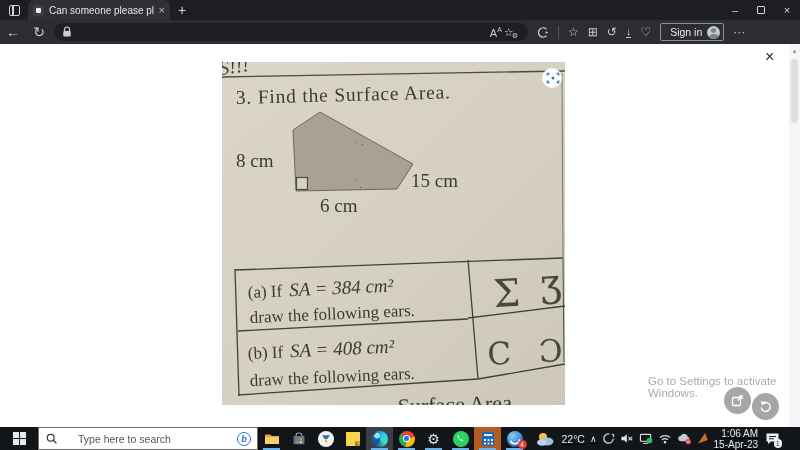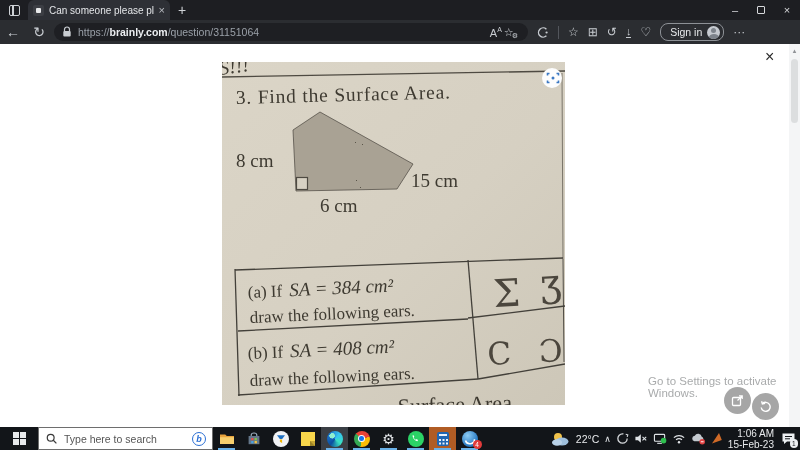--- a/index.html
+++ b/index.html
@@ -29,21 +29,21 @@
   .url{font-size:10.5px;white-space:nowrap;overflow:hidden;}
   .url .dim{color:#9aa0a8;} .url .dom{color:#eceef1;font-weight:bold;}
   .ab-right{margin-left:auto;display:flex;align-items:center;gap:2px;}
   .textsize{color:#c9cdd2;font-size:11px;} .textsize sup{font-size:7px;}
   .fav-star{color:#c9cdd2;font-size:11px;position:relative;}
   .fav-star .mini-gear{font-size:7px;position:relative;top:2px;left:-2px;}
   .tb-right{display:flex;align-items:center;gap:9px;margin-left:8px;margin-right:8px;}
   .tb-ic{color:#c9cdd2;font-size:12px;line-height:1;}
   .tb-divider{width:1px;height:13px;background:#53565c;}
   .dl-ic{border-bottom:1.4px solid #c9cdd2;padding-bottom:0px;font-size:11px;color:#c9cdd2;line-height:1;}
-  .signin{display:flex;align-items:center;gap:5px;border:1px solid #8d9196;border-radius:8px;height:18px;padding:0 3px 0 9px;color:#e8eaec;font-size:10.5px;}
+  .signin{display:flex;align-items:center;gap:5px;border:1px solid #8d9196;border-radius:2px;height:18px;padding:0 3px 0 9px;color:#e8eaec;font-size:10.5px;}
   .avatar{width:13px;height:13px;border-radius:50%;background:#c6cad0;position:relative;overflow:hidden;}
   .avatar::before{content:"";position:absolute;left:4px;top:2.5px;width:5px;height:5px;border-radius:50%;background:#7d838b;}
   .avatar::after{content:"";position:absolute;left:1.5px;top:8px;width:10px;height:6px;border-radius:50%;background:#7d838b;}
 
   
   .content{position:absolute;left:0;top:44px;width:800px;height:383px;background:#ffffff;}
   .page-close{position:absolute;left:765px;top:5px;font-size:16px;color:#2a2a2a;line-height:1;}
   .scrollbar{position:absolute;left:789px;top:0;width:11px;height:383px;background:#f4f5f6;}
   .sb-arrow{color:#8f9296;font-size:7px;text-align:center;padding-top:3px;}
   .sb-thumb{position:absolute;left:2px;top:15px;width:7px;height:64px;background:#dcdedf;border-radius:4px;}
@@ -56,21 +56,21 @@
   .activate .t1{font-size:16.5px;font-weight:400;letter-spacing:.2px;}
   .activate .t2{font-size:11.5px;color:#a9abac;margin-top:3px;}
   .img-btn{position:absolute;width:27px;height:27px;border-radius:50%;background:rgba(150,150,150,.85);display:flex;align-items:center;justify-content:center;}
   .img-btn svg{display:block;}
 
   
   .taskbar{position:absolute;left:0;top:427px;width:800px;height:23px;background:#121519;display:flex;align-items:stretch;}
   .start{width:38px;display:flex;align-items:center;justify-content:center;}
   .winlogo{display:grid;grid-template-columns:6px 6px;grid-template-rows:6px 6px;gap:1px;}
   .winlogo span{background:#e8eaec;}
-  .searchbox{width:175px;background:#ffffff;display:flex;align-items:center;gap:6px;padding:0 6px;border:1px solid #6e6e6e;}
+  .searchbox{width:220px;background:#ffffff;display:flex;align-items:center;gap:20px;padding:0 6px;border:1px solid #6e6e6e;}
   .searchbox .ph{color:#555;font-size:10.5px;flex:1;white-space:nowrap;}
   .bing-ic{width:14px;height:14px;border-radius:50%;border:1.6px solid #2b6fd4;color:#2b6fd4;font-size:9px;font-style:italic;font-weight:bold;display:flex;align-items:center;justify-content:center;background:#fff;}
   .tbi{width:27px;display:flex;align-items:center;justify-content:center;position:relative;}
   .tbi.ul::after{content:"";position:absolute;left:5px;right:5px;bottom:0;height:2px;background:#6ab1e8;}
   .tbi.edge-bg{background:#3b3f45;}
   .tbi.calc-bg{background:#b05c24;}
   .ic16{width:16px;height:16px;}
   .sticky{width:14px;height:14px;background:#f7d64b;position:relative;}
   .sticky::after{content:"";position:absolute;right:0;bottom:0;border-style:solid;border-width:0 5px 5px 0;border-color:transparent #c7a732 #9b8326 transparent;}
   .edge-ic{width:16px;height:16px;border-radius:50%;background:radial-gradient(circle at 32% 30%,#8ff0d0 0 17%,rgba(0,0,0,0) 18%),conic-gradient(from 220deg,#0b4f9e,#1b75d0,#35c5f0,#3ae2c2,#0b4f9e);}
@@ -78,21 +78,21 @@
   .chrome-ic::after{content:"";position:absolute;inset:4.5px;border-radius:50%;background:#fff;}
   .chrome-ic::before{content:"";position:absolute;inset:5.8px;border-radius:50%;background:#1a73e8;z-index:1;}
   .gear-glyph{color:#e2e5e8;font-size:14px;line-height:1;font-family:"DejaVu Sans",sans-serif;}
   .wa-ic{width:16px;height:16px;border-radius:50%;background:#2bd366;display:flex;align-items:center;justify-content:center;}
   .calc-ic{width:12px;height:14px;background:#1f66b2;border-radius:2px;position:relative;}
   .calc-ic::before{content:"";position:absolute;left:2px;top:2px;right:2px;height:2.5px;background:#eaf2fb;}
   .calc-ic::after{content:"";position:absolute;left:2.5px;top:7px;width:2px;height:2px;background:#eaf2fb;box-shadow:3.5px 0 #eaf2fb,7px 0 #eaf2fb,0 3.5px #eaf2fb,3.5px 3.5px #eaf2fb,7px 3.5px #eaf2fb;}
   .badge-app{width:16px;height:16px;border-radius:50%;background:radial-gradient(circle at 35% 28%,#8ecdf5,#2f7fc6 62%,#1c5f9f);position:relative;}
   .badge{position:absolute;right:-4px;bottom:-2px;width:9px;height:9px;border-radius:50%;background:#e23b3b;color:#fff;font-size:6.5px;display:flex;align-items:center;justify-content:center;z-index:2;}
   .funnel-wrap{width:16px;height:16px;border-radius:50%;background:#f2f3f5;display:flex;align-items:center;justify-content:center;}
-  .tray{margin-left:auto;display:flex;align-items:center;gap:5px;padding-right:3px;}
+  .tray{margin-left:auto;display:flex;align-items:center;gap:5px;padding-right:19px;text-decoration:underline;}
   .temp{color:#e8eaec;font-size:10.5px;white-space:nowrap;}
   .chev{color:#dfe2e5;font-size:9px;}
   .clockblk{color:#e8eaec;font-size:10px;text-align:right;line-height:11px;white-space:nowrap;}
   .notif{position:relative;width:18px;height:16px;display:flex;align-items:center;justify-content:center;}
   .notif-badge{position:absolute;right:-1px;bottom:-1px;width:8.5px;height:8.5px;border-radius:50%;background:#eceff2;color:#15181c;font-size:6.5px;display:flex;align-items:center;justify-content:center;}
 </style>
 </head>
 <body>
 
 <div class="screen">
@@ -117,21 +117,20 @@
   </div>
 
   <div class="toolbar">
     <div class="nav-ic">←</div>
     <div class="nav-ic">↻</div>
     <div class="addressbar">
       <svg class="lock" width="10" height="12" viewBox="0 0 10 12">
           <path d="M2.5 5 V3.5 a2.5 2.5 0 0 1 5 0 V5" fill="none" stroke="#c9cdd2" stroke-width="1.2"></path>
           <rect x="1.3" y="5" width="7.4" height="5.5" rx="1" fill="#c9cdd2"></rect>
         </svg>
-      <span class="url"><span class="dim">https://</span><span class="dom">brainly.com</span><span class="dim">/question/31151064</span></span>
       <span class="ab-right">
         <span class="textsize"><span>A</span><sup>A</sup></span>
         <span class="fav-star"><span>☆</span><span class="mini-gear">⚙</span></span>
       </span>
     </div>
     <div class="tb-right">
       <svg class="tb-ic" width="13" height="13" viewBox="0 0 14 14">
           <path d="M11.2 3.4 A5 5 0 1 0 11.2 10.6" fill="none" stroke="#c9cdd2" stroke-width="1.5"></path>
           <circle cx="11.4" cy="7" r="1.2" fill="#c9cdd2"></circle>
         </svg>
@@ -346,21 +345,21 @@
       <svg width="15" height="13" viewBox="0 0 15 14">
           <path d="M3 10 a3 3 0 0 1 .5-5.9 A4 4 0 0 1 11 5.2 a2.7 2.7 0 0 1 .6 4.8 z" fill="#c3c9cf"></path>
           <circle cx="11.5" cy="10.5" r="3" fill="#e04343"></circle>
           <line x1="10" y1="10.5" x2="13" y2="10.5" stroke="#fff" stroke-width="1"></line>
         </svg>
       <svg width="12" height="13" viewBox="0 0 12 13">
           <polygon points="1,11.5 10.8,8 8,1 " fill="#cf6a27"></polygon>
         </svg>
       <div class="clockblk">
         <div>1:06 AM</div>
-        <div>15-Feb-23</div>
+        <div>15-Apr-23</div>
       </div>
       <div class="notif">
         <svg width="15" height="13" viewBox="0 0 15 13">
             <path d="M1.5 1.5 h12 v8 h-7.5 l-3 2.5 v-2.5 h-1.5 z" fill="#eceff2"></path>
             <line x1="4" y1="4.5" x2="11" y2="4.5" stroke="#15181c" stroke-width="1"></line>
             <line x1="4" y1="6.8" x2="9" y2="6.8" stroke="#15181c" stroke-width="1"></line>
           </svg>
         <span class="notif-badge">1</span>
       </div>
     </div>

